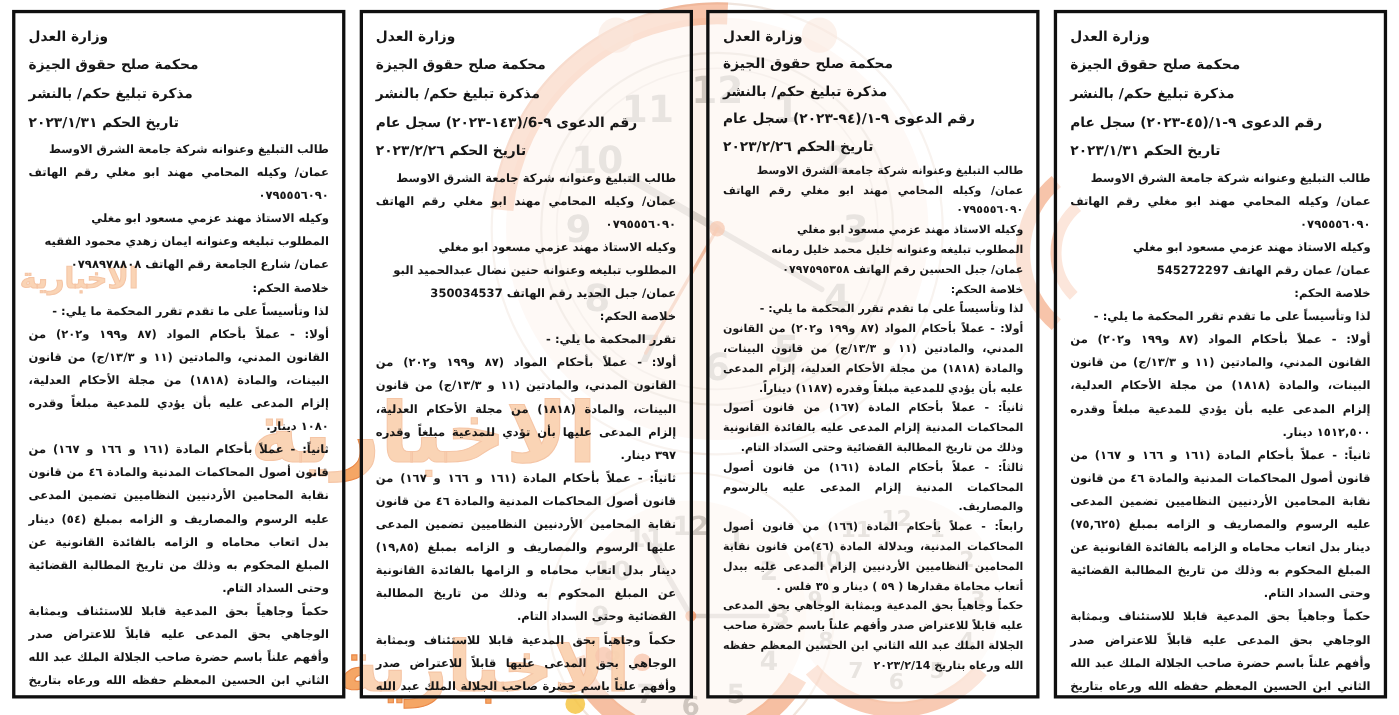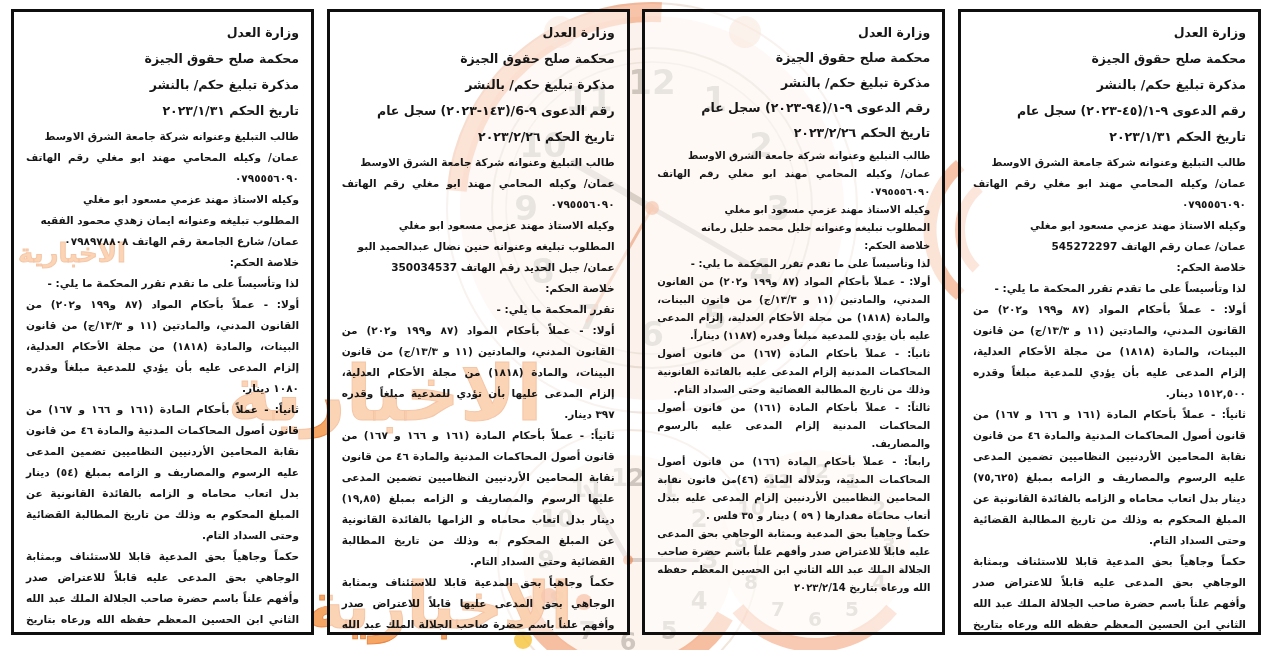--- a/index.html
+++ b/index.html
@@ -14,21 +14,21 @@
   .panels{
     position:absolute;left:0;top:0;z-index:1;width:1272px;height:650px;
     display:flex;justify-content:space-between;box-sizing:border-box;padding:9px 11px;
   }
   .panel{
     width:303px;height:626px;box-sizing:border-box;
     border:3px solid #0f0f0f;background:rgba(255,255,255,.52);
     padding:8px 12px 6px;direction:rtl;color:#161616;overflow:hidden;
   }
   .panel-header .hline{
-    text-align:right;font-weight:bold;font-size:12.5px;line-height:26px;
+    text-align:left;font-weight:bold;font-size:12.5px;line-height:26px;
     white-space:nowrap;
   }
   .panel-body{margin-top:2px;}
   .panel-body p{
     margin:0;font-weight:bold;font-size:10.5px;line-height:21px;
     text-align:justify;
   }
   .panel.dense .panel-header .hline{line-height:25px;}
   .panel.dense .panel-body p{font-size:10px;line-height:18px;}
 </style>
@@ -174,20 +174,21 @@
           <div class="hline">محكمة صلح حقوق الجيزة</div>
           <div class="hline">مذكرة تبليغ حكم/ بالنشر</div>
           <div class="hline">رقم الدعوى ٩-١/(٩٤-٢٠٢٣) سجل عام</div>
           <div class="hline">تاريخ الحكم ٢٠٢٣/٢/٢٦</div>
         </div>
     <div class="panel-body">
           <p>طالب التبليغ وعنوانه شركة جامعة الشرق الاوسط</p>
           <p>عمان/ وكيله المحامي مهند ابو مغلي رقم الهاتف ٠٧٩٥٥٥٦٠٩٠</p>
           <p>وكيله الاستاذ مهند عزمي مسعود ابو مغلي</p>
           <p>المطلوب تبليغه وعنوانه خليل محمد خليل رمانه</p>
+          <p>عمان/ جبل الحسين رقم الهاتف ٠٧٩٧٥٩٥٣٥٨</p>
           <p>خلاصة الحكم:</p>
           <p>لذا وتأسيساً على ما تقدم تقرر المحكمة ما يلي: -</p>
           <p>أولا: - عملاً بأحكام المواد (٨٧ و١٩٩ و٢٠٢) من القانون المدني، والمادتين (١١ و ١٣/٣/ج) من قانون البينات، والمادة (١٨١٨) من مجلة الأحكام العدلية، إلزام المدعى عليه بأن يؤدي للمدعية مبلغاً وقدره (١١٨٧) ديناراً.</p>
           <p>ثانياً: - عملاً بأحكام المادة (١٦٧) من قانون أصول المحاكمات المدنية إلزام المدعى عليه بالفائدة القانونية وذلك من تاريخ المطالبة القضائية وحتى السداد التام.</p>
           <p>ثالثاً: - عملاً بأحكام المادة (١٦١) من قانون أصول المحاكمات المدنية إلزام المدعى عليه بالرسوم والمصاريف.</p>
           <p>رابعاً: - عملاً بأحكام المادة (١٦٦) من قانون أصول المحاكمات المدنية، وبدلالة المادة (٤٦)من قانون نقابة المحامين النظاميين الأردنيين إلزام المدعى عليه ببدل أتعاب محاماة مقدارها ( ٥٩ ) دينار و ٣٥ فلس .</p>
           <p>حكماً وجاهياً بحق المدعية وبمثابة الوجاهي بحق المدعى عليه قابلاً للاعتراض صدر وأفهم علناً باسم حضرة صاحب الجلالة الملك عبد الله الثاني ابن الحسين المعظم حفظه الله ورعاه بتاريخ ٢٠٢٣/٢/14</p>
         </div>
   </section>
 

